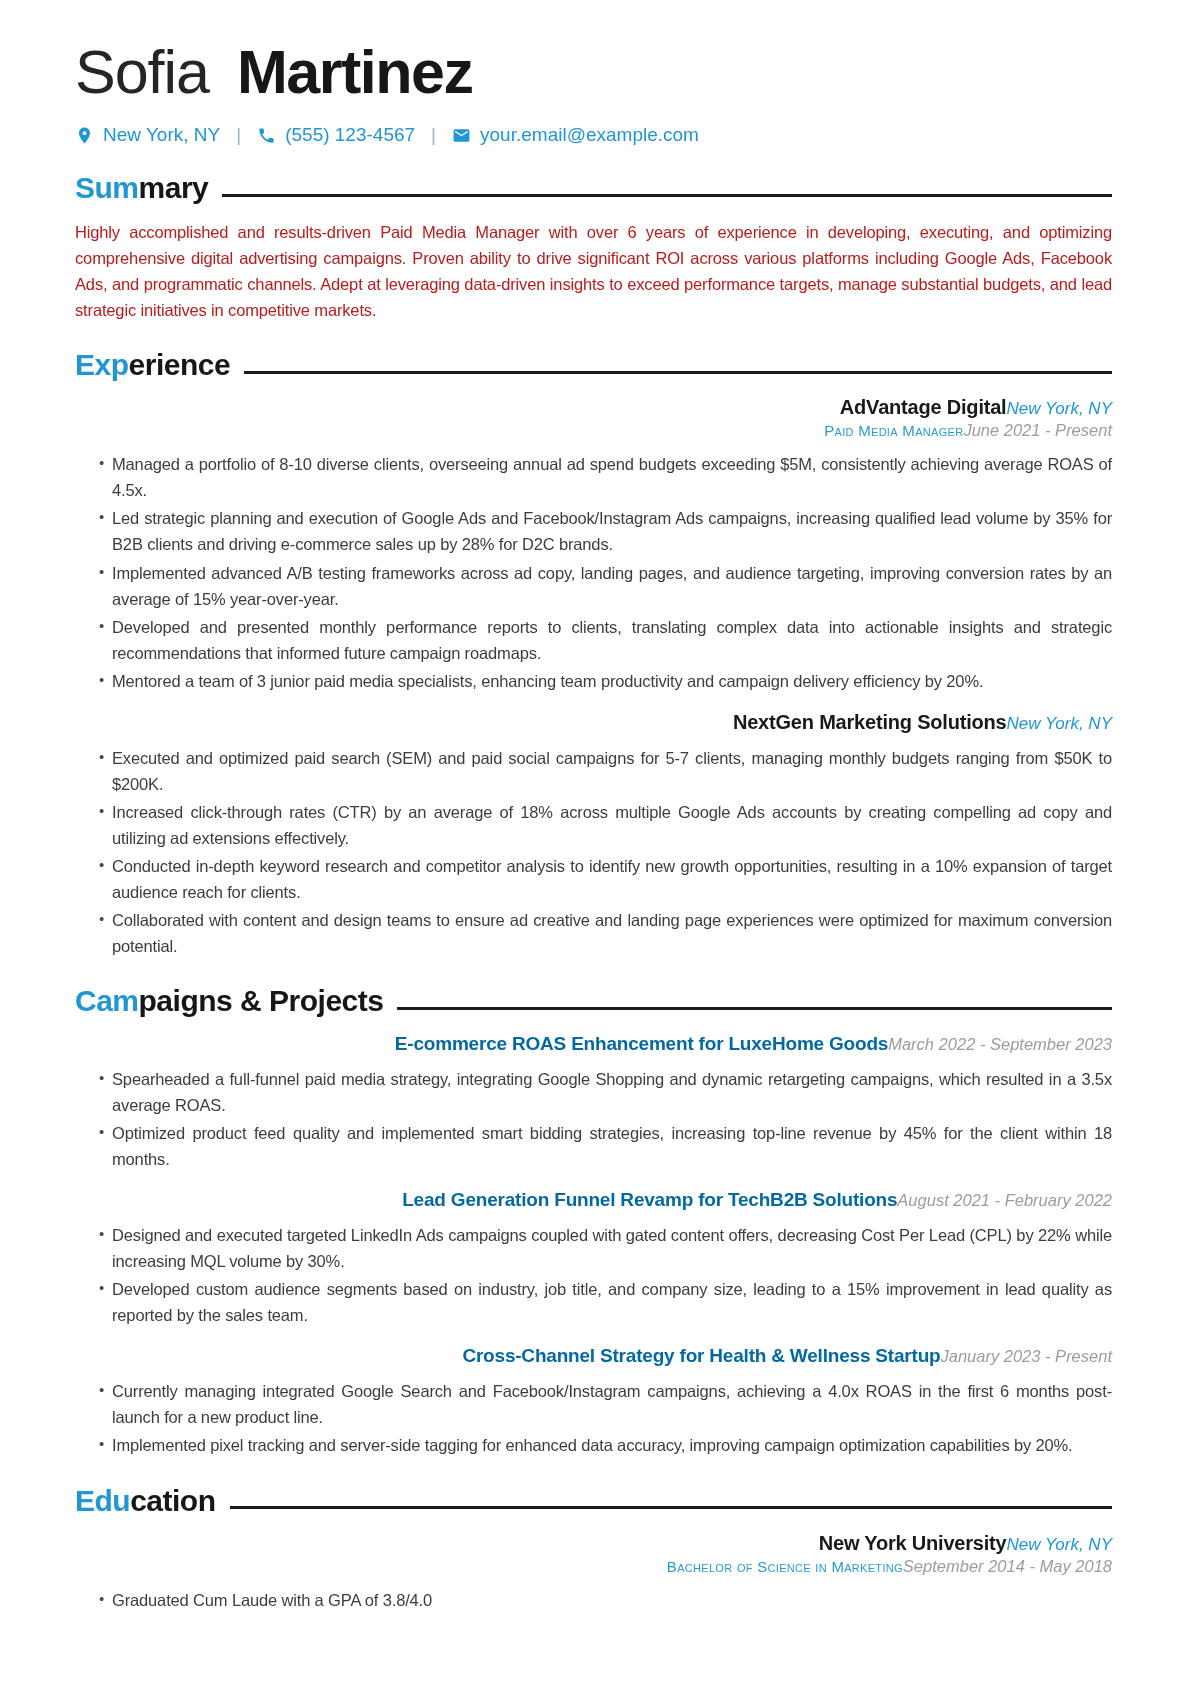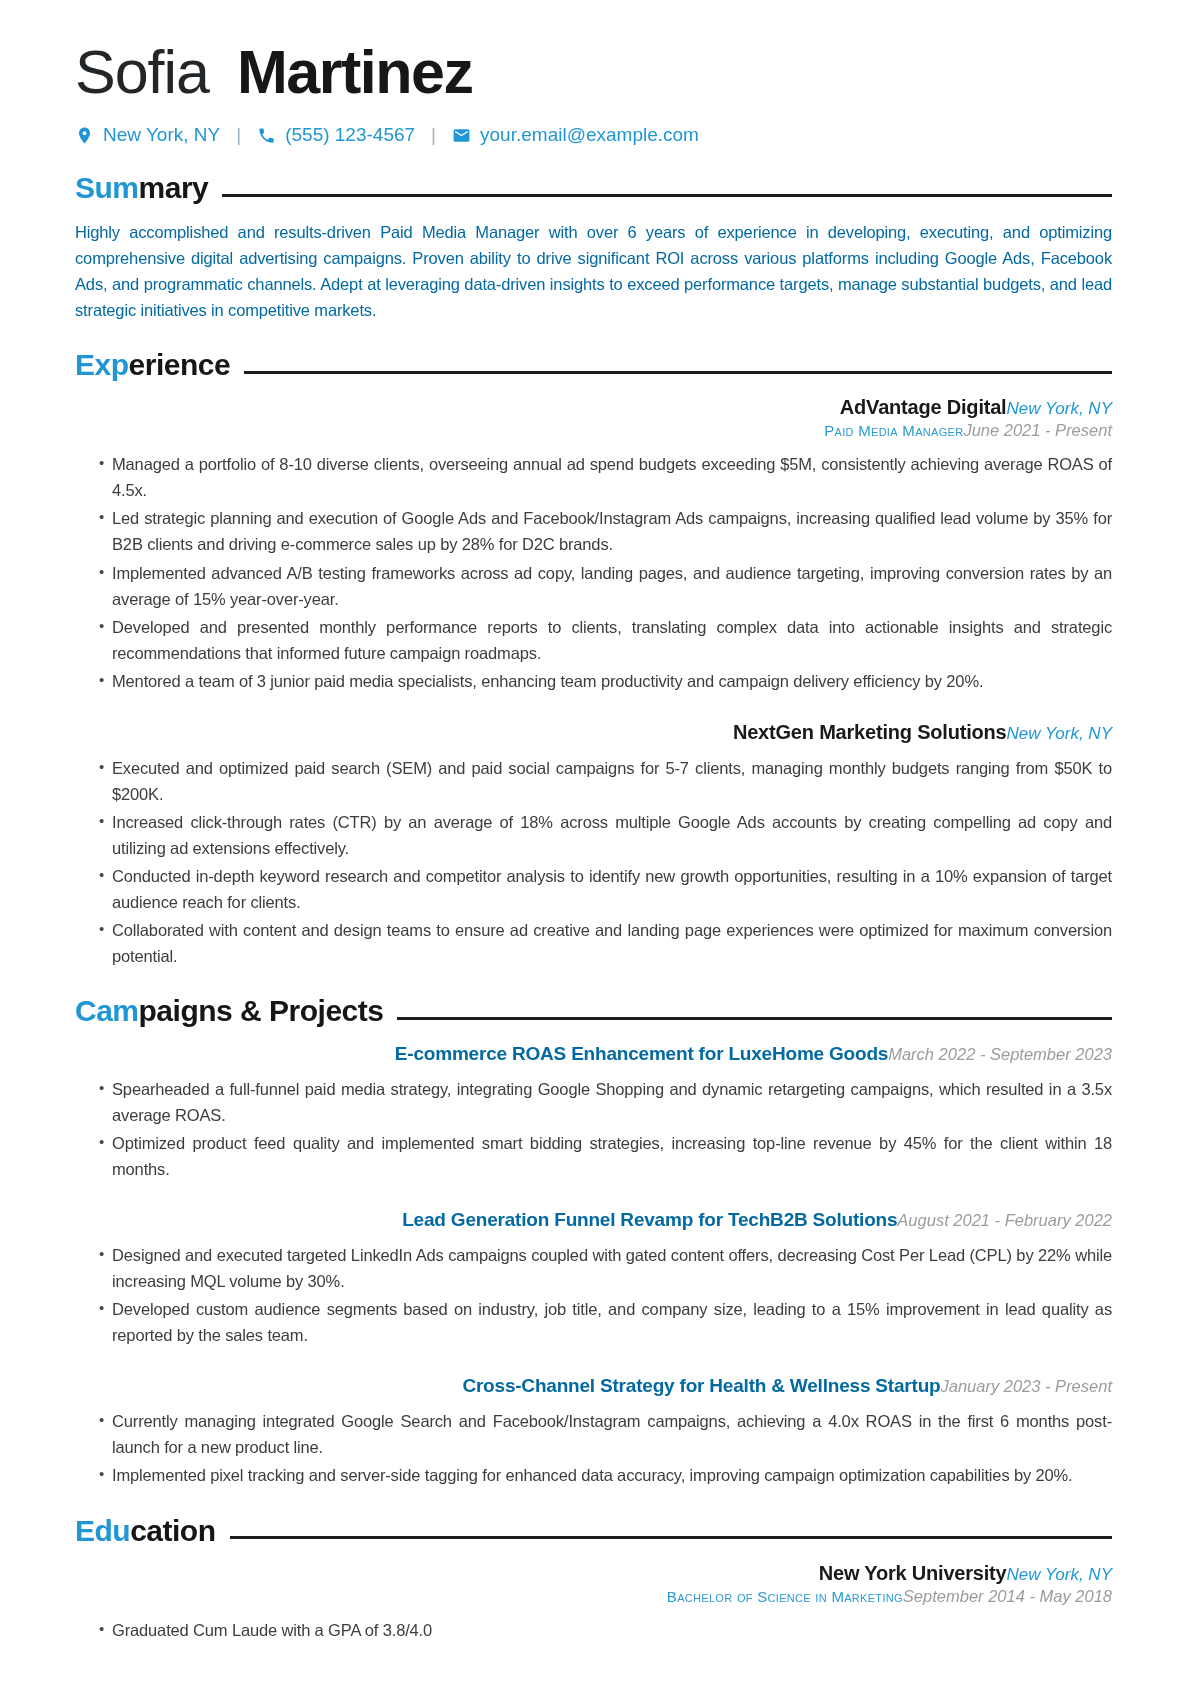--- a/index.html
+++ b/index.html
@@ -47,25 +47,25 @@
   h2.sec .acc{color:#2196d4;}
   h2.sec .rule{
     flex:1;height:3px;background:#1a1c1e;
     margin-left:14px;transform:translateY(7px);
   }
   .body-text{
     margin:0;
     font-size:16.5px;line-height:1.58;
     letter-spacing:-0.15px;
     text-align:justify;
-    color:#0369a1;
+    color:#b91c1c;
     hyphens:auto;-webkit-hyphens:auto;
   }
   
-  .entry{margin-top:27px;}
+  .entry{margin-top:17px;}
   .entry-row{display:flex;justify-content:flex-end;align-items:baseline;}
   .company{
     margin:0;font-size:20px;font-weight:700;color:#17191b;letter-spacing:-0.2px;
   }
   .proj-title{
     margin:0;font-size:19px;font-weight:700;color:#0369a1;letter-spacing:-0.2px;
   }
   .loc{font-size:17px;font-style:italic;color:#2196d4;}
   .role{
     font-size:15px;color:#2a9ad2;

